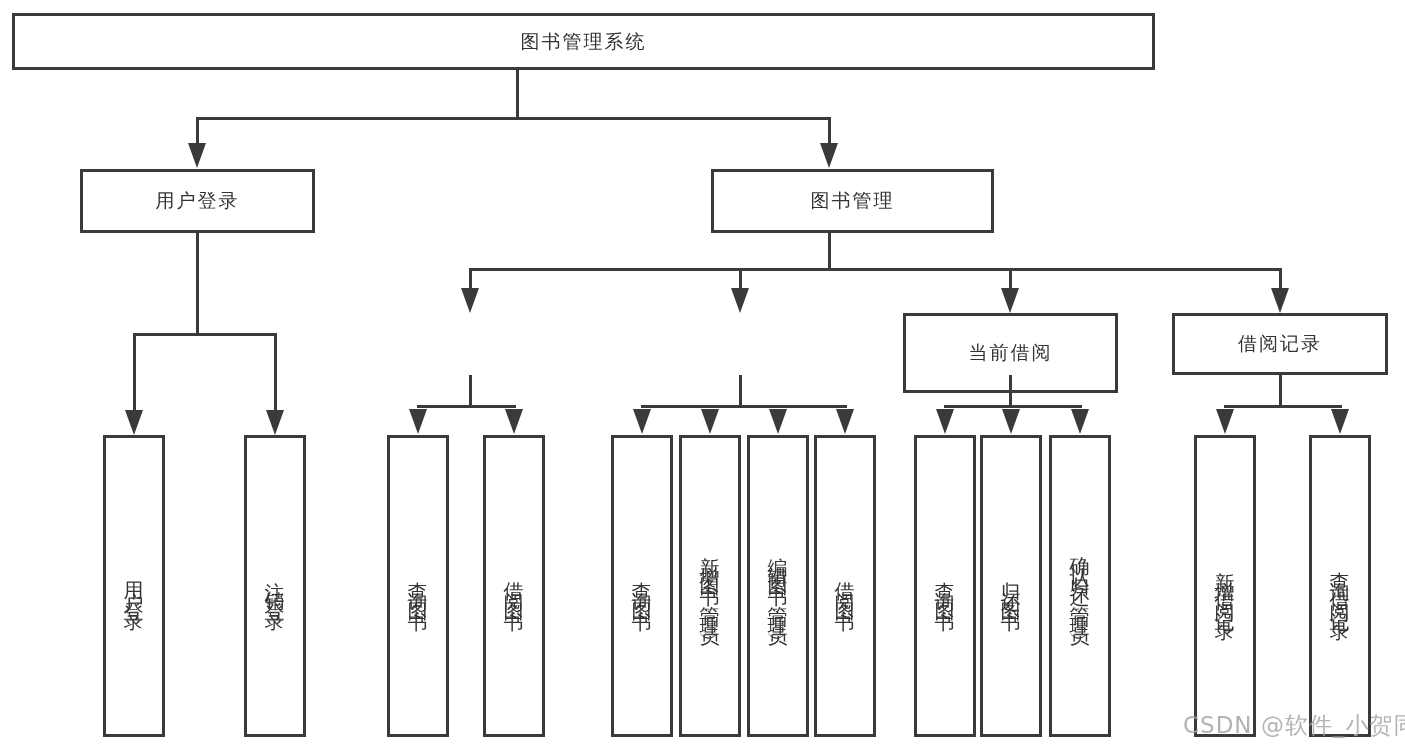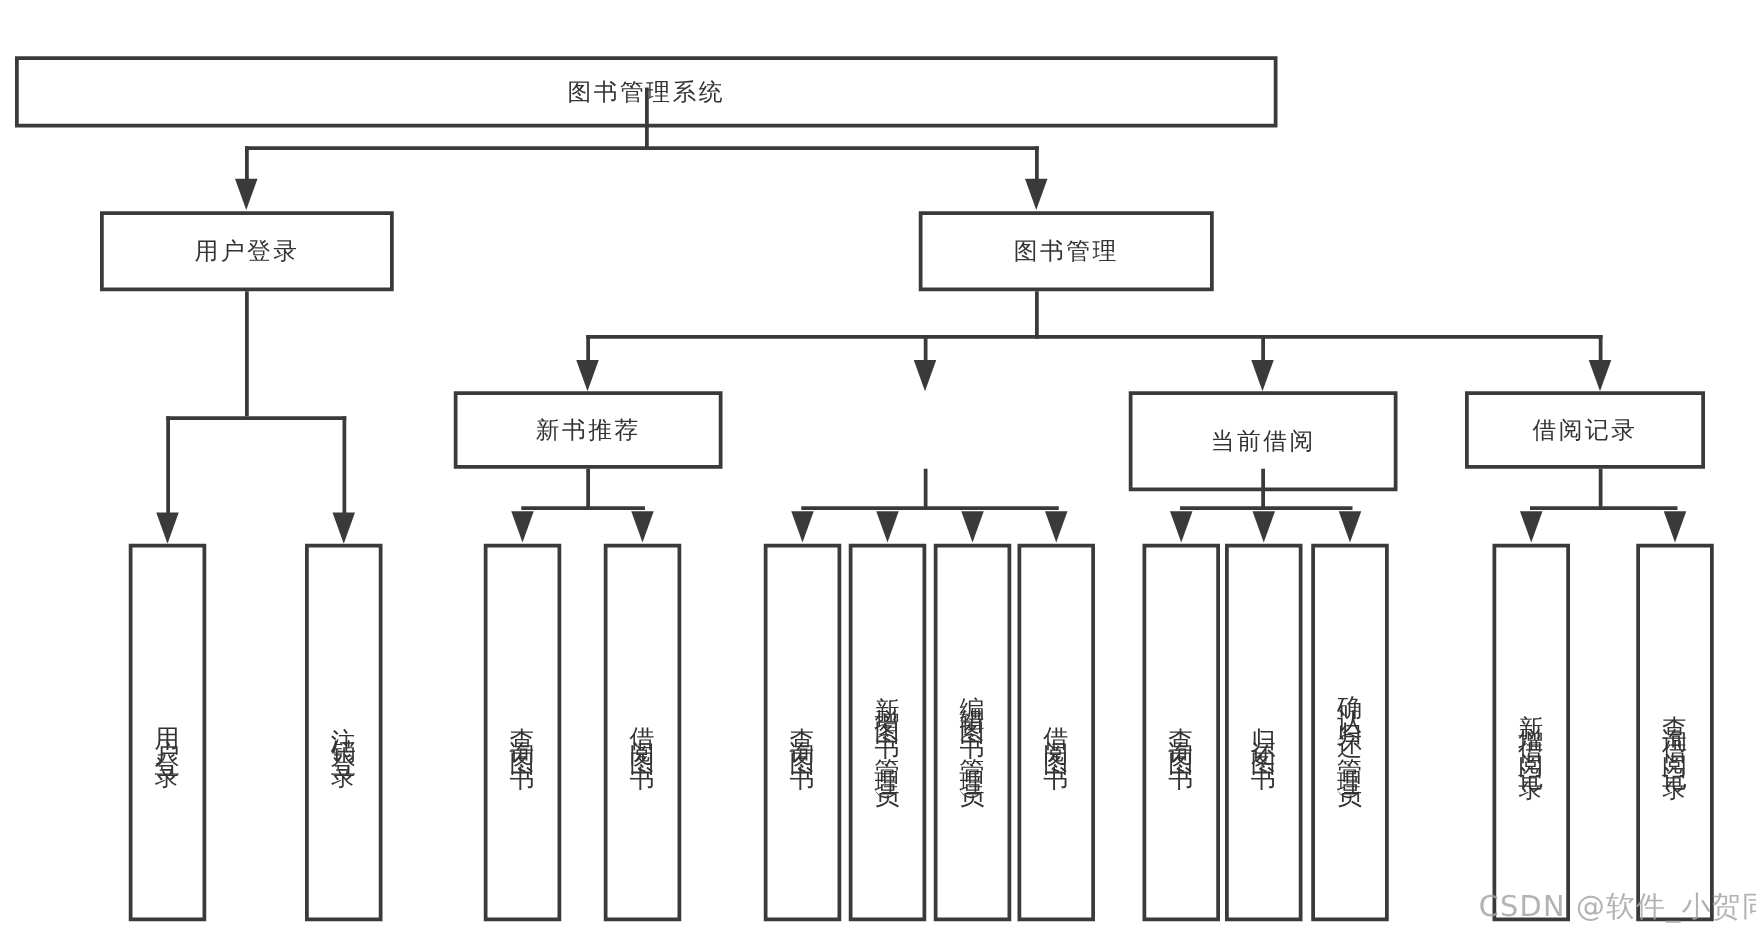--- a/index.html
+++ b/index.html
@@ -27,53 +27,52 @@
   .watermark{
     position:absolute;left:1183px;top:710px;font-size:23px;letter-spacing:1px;
     color:#a6a6a6;opacity:.85;z-index:5;white-space:nowrap;
   }
 </style>
 </head>
 <body>
 
 <div id="canvas">
 
-  <div class="box h-box" style="left:12px;top:13px;width:1010px;height:57px;margin-top:32px;">图书管理系统</div>
+  <div class="box h-box" style="left:12px;top:13px;width:1143px;height:57px;">图书管理系统</div>
 
   <div class="vl" style="left:516px;top:70px;height:48px;"></div>
   <div class="hl" style="left:196px;top:117px;width:635px;"></div>
   <div class="vl" style="left:196px;top:117px;height:29px;"></div>
   <div class="vl" style="left:828px;top:117px;height:29px;"></div>
   <div class="arrow" style="left:188px;top:143px;"></div>
   <div class="arrow" style="left:820px;top:143px;"></div>
 
   <div class="box h-box" style="left:80px;top:169px;width:235px;height:64px;">用户登录</div>
-  <div class="box h-box" style="left:711px;top:169px;width:236px;height:64px;margin-left:24px;">图书管理</div>
+  <div class="box h-box" style="left:711px;top:169px;width:283px;height:64px;">图书管理</div>
 
   <div class="vl" style="left:196px;top:233px;height:100px;"></div>
   <div class="hl" style="left:133px;top:333px;width:144px;"></div>
   <div class="vl" style="left:133px;top:333px;height:80px;"></div>
   <div class="vl" style="left:274px;top:333px;height:80px;"></div>
   <div class="arrow" style="left:125px;top:410px;"></div>
   <div class="arrow" style="left:266px;top:410px;"></div>
 
   <div class="vl" style="left:828px;top:233px;height:38px;"></div>
   <div class="hl" style="left:469px;top:268px;width:813px;"></div>
   <div class="vl" style="left:469px;top:268px;height:22px;"></div>
   <div class="vl" style="left:739px;top:268px;height:22px;"></div>
   <div class="vl" style="left:1009px;top:268px;height:22px;"></div>
   <div class="vl" style="left:1279px;top:268px;height:22px;"></div>
   <div class="arrow" style="left:461px;top:288px;"></div>
   <div class="arrow" style="left:731px;top:288px;"></div>
   <div class="arrow" style="left:1001px;top:288px;"></div>
   <div class="arrow" style="left:1271px;top:288px;"></div>
 
-  <div class="box h-box" style="left:363px;top:313px;width:215px;height:62px;">新书推荐</div>
   <div class="box h-box" style="left:903px;top:313px;width:215px;height:80px;">当前借阅</div>
-  <div class="box h-box" style="left:1172px;top:313px;width:192px;height:62px;">借阅记录</div>
+  <div class="box h-box" style="left:1172px;top:313px;width:216px;height:62px;">借阅记录</div>
 
   <div class="vl" style="left:469px;top:375px;height:32px;"></div>
   <div class="hl" style="left:417px;top:405px;width:99px;"></div>
   <div class="arrow" style="left:409px;top:409px;"></div>
   <div class="arrow" style="left:505px;top:409px;"></div>
 
   <div class="vl" style="left:739px;top:375px;height:32px;"></div>
   <div class="hl" style="left:641px;top:405px;width:206px;"></div>
   <div class="arrow" style="left:633px;top:409px;"></div>
   <div class="arrow" style="left:701px;top:409px;"></div>

